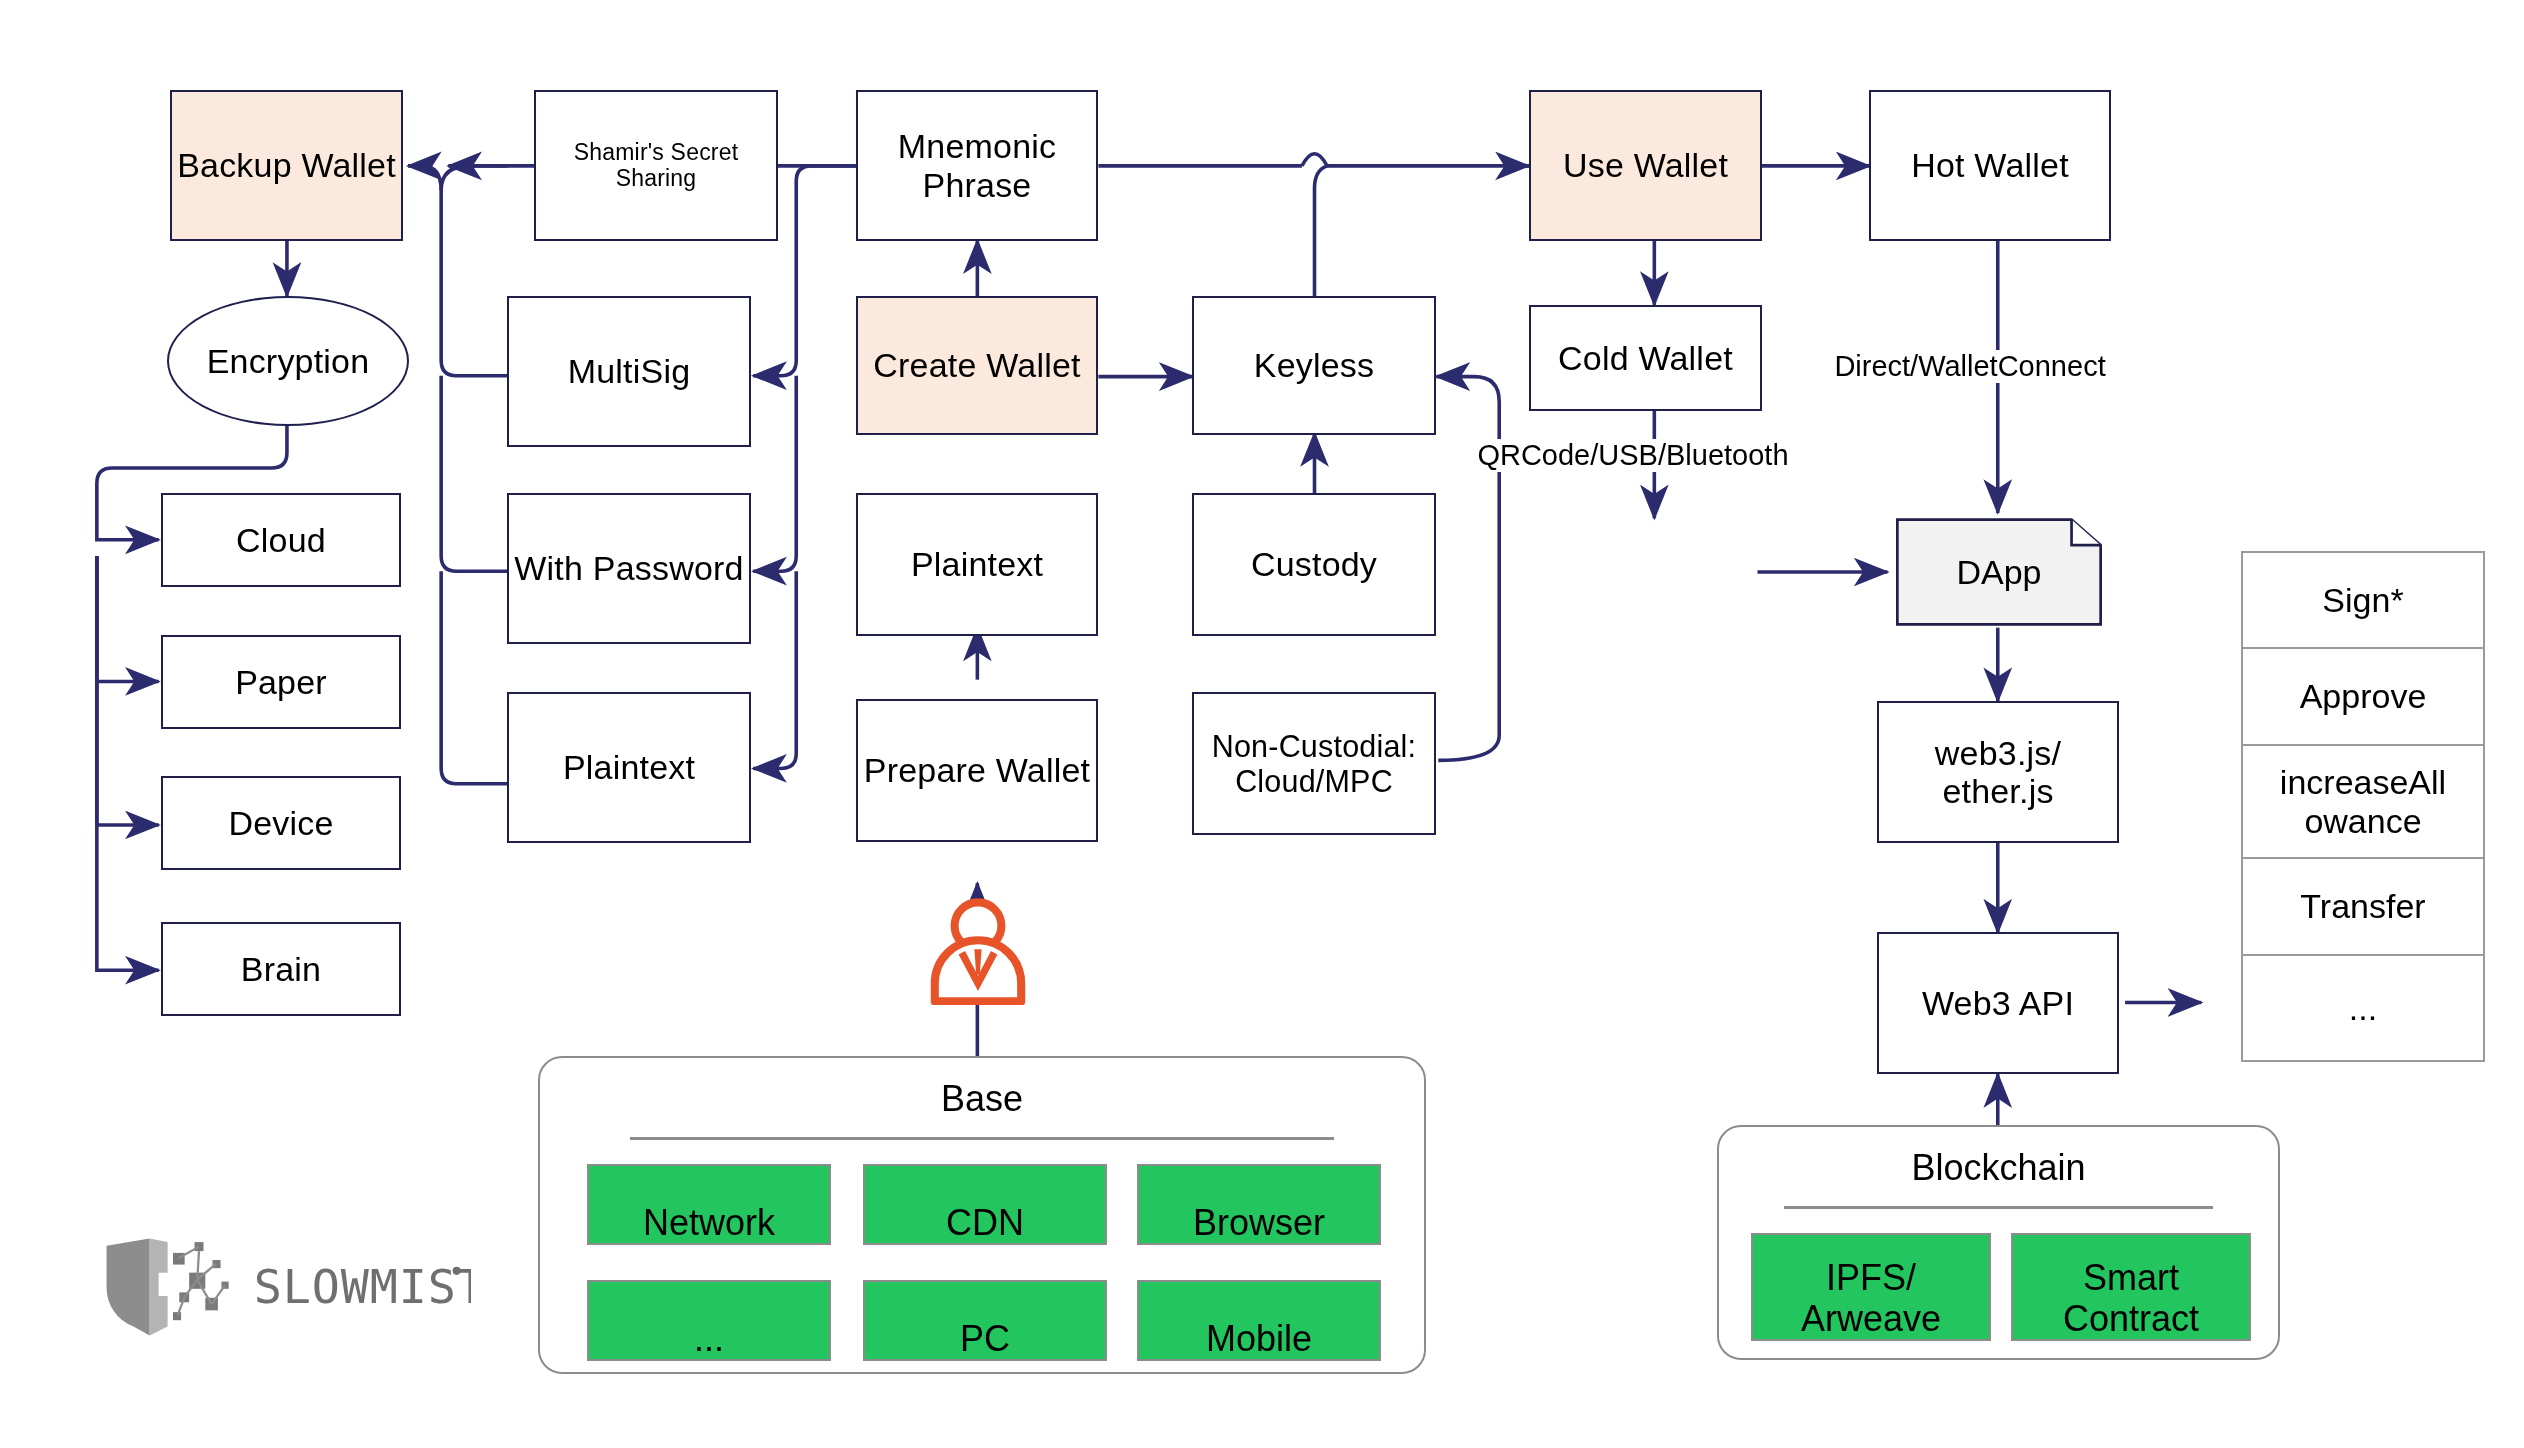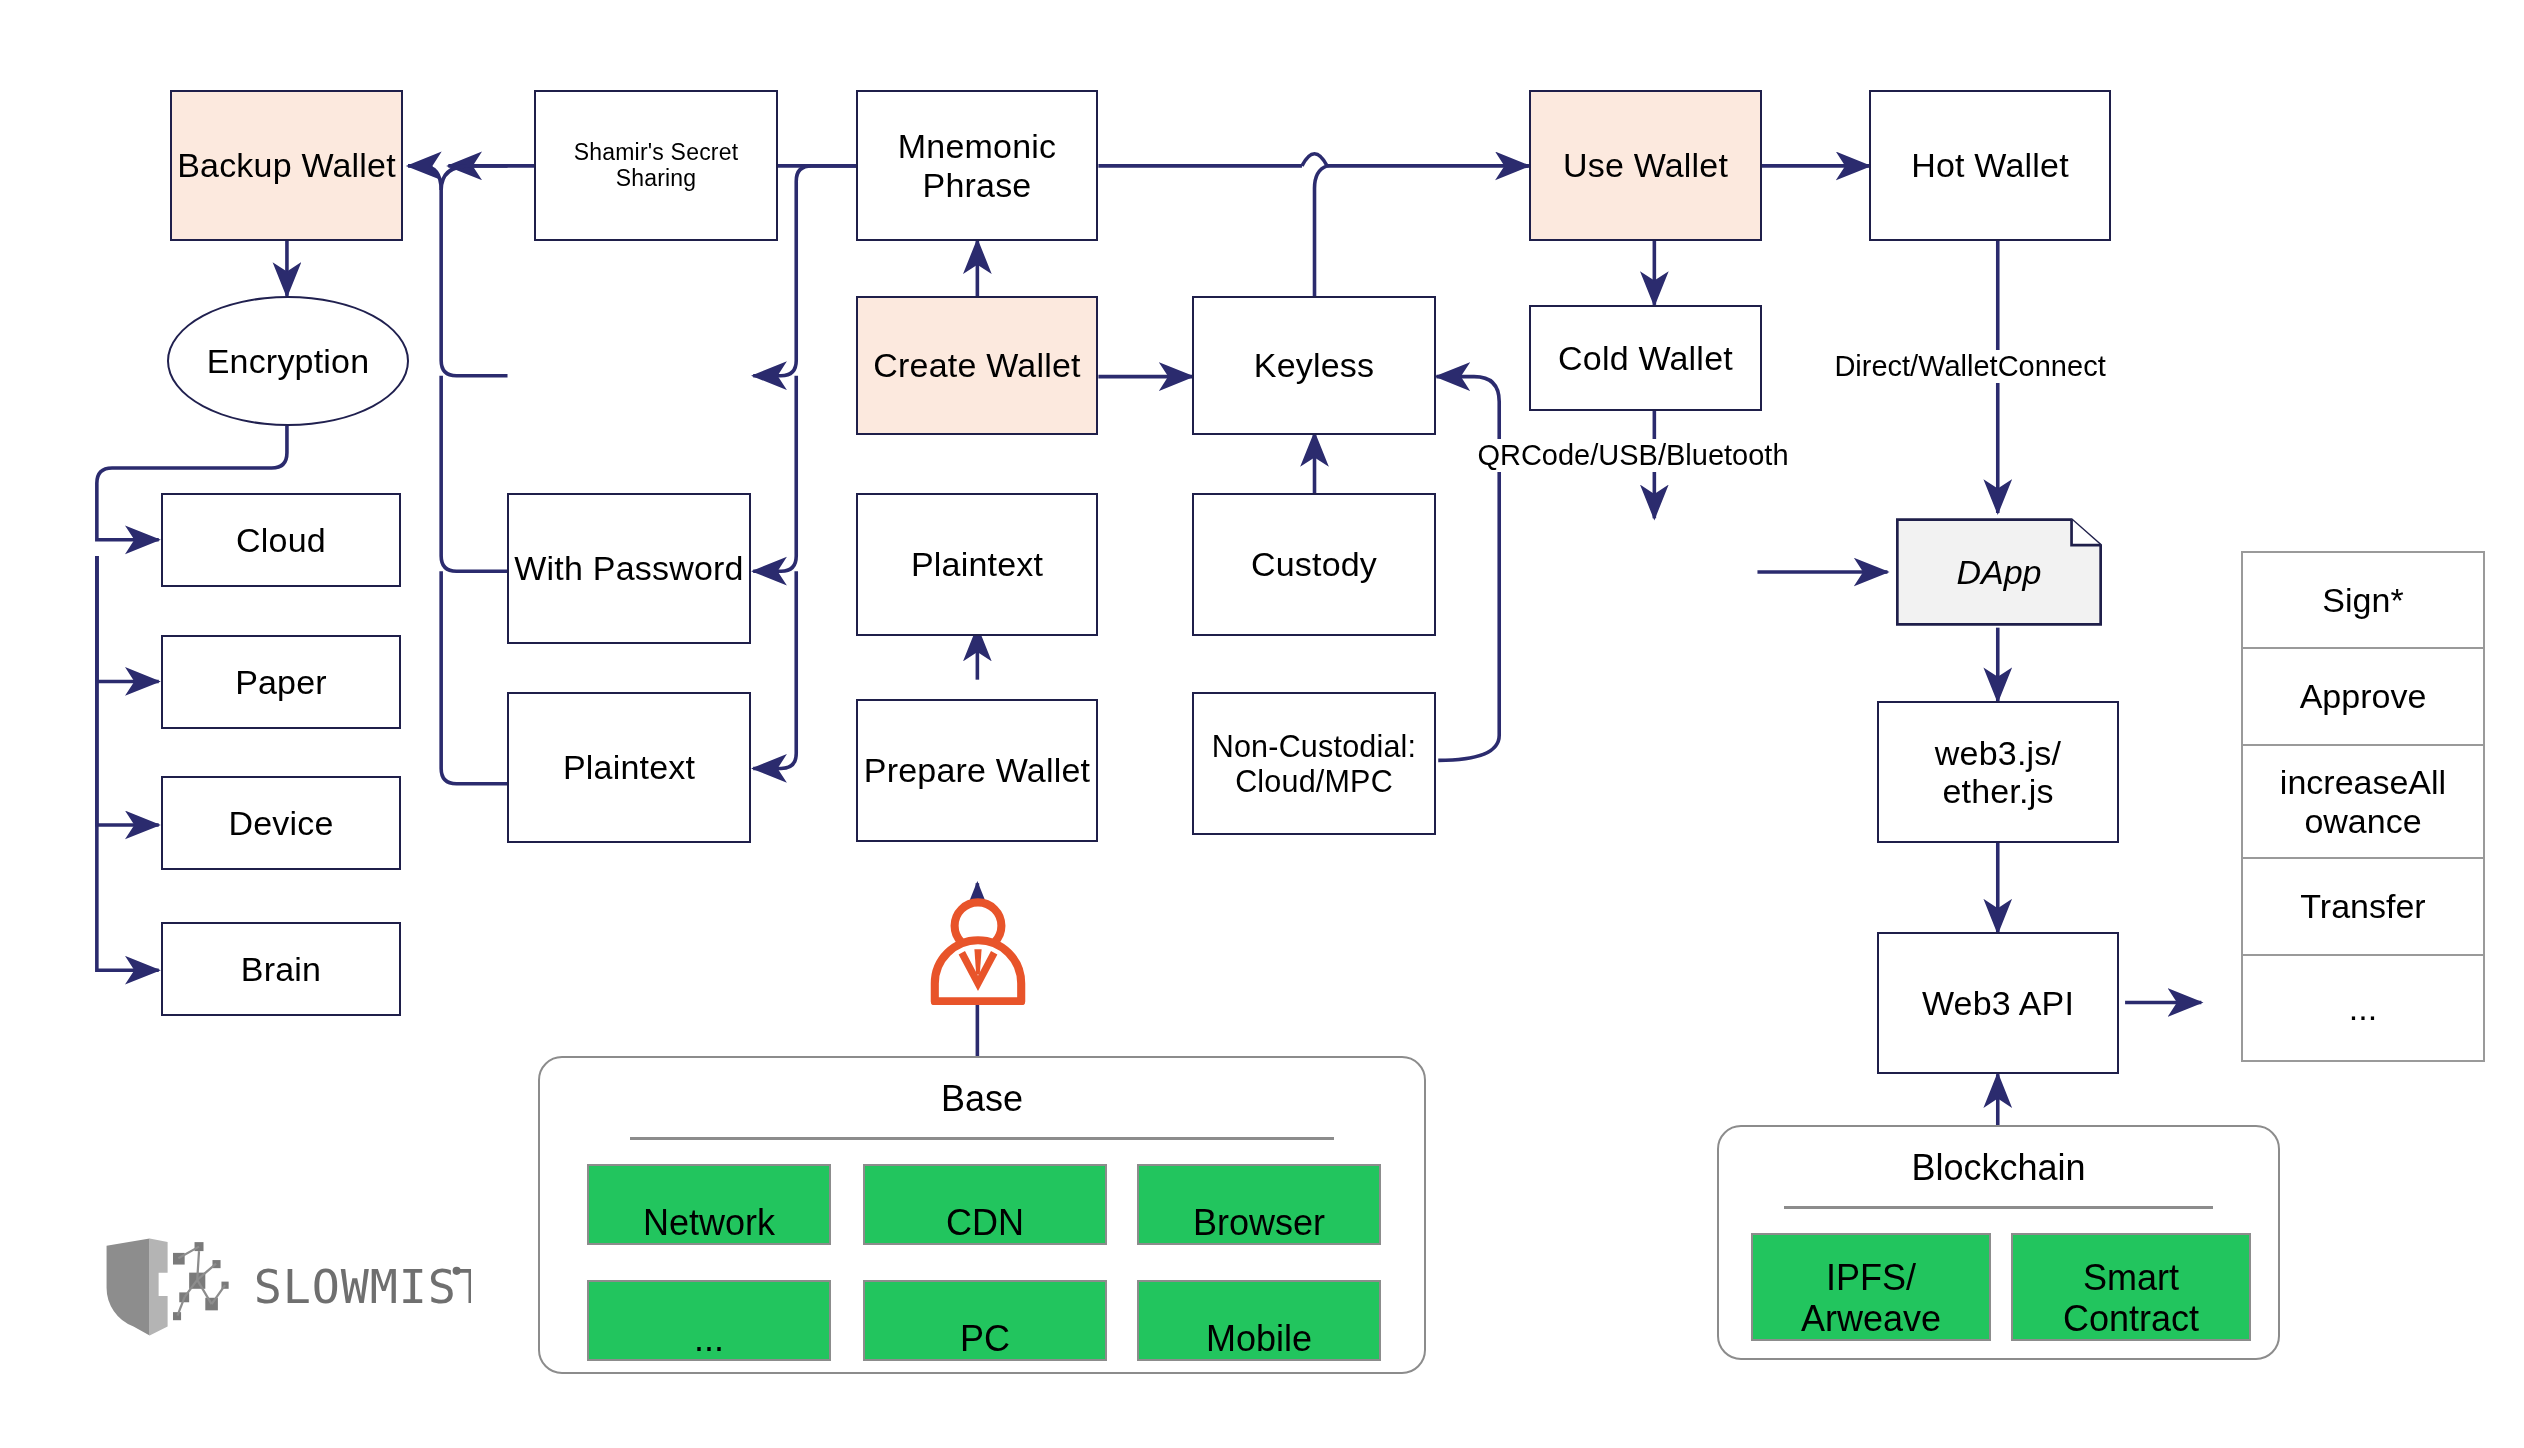--- a/index.html
+++ b/index.html
@@ -19,21 +19,21 @@
   .container .ctitle{position:absolute;left:0;right:0;top:20px;text-align:center;
              font-size:36px;}
   .container .crule{position:absolute;height:2.7px;background:#8c8c8c;}
   .subnode{position:absolute;box-sizing:border-box;border:2.7px solid #8c8c8c;
            background:#22c55e;display:flex;align-items:flex-end;justify-content:center;
            text-align:center;font-size:36px;line-height:1.12;}
   .listcell{position:absolute;box-sizing:border-box;border:2.7px solid #9a9a9a;
             background:#fff;display:flex;align-items:center;justify-content:center;
             text-align:center;font-size:34px;line-height:1.12;margin-left:40px;}
   #logo{position:absolute;left:94px;top:1233px;width:377px;height:108px;}
-  #dapp-wrap{position:absolute;left:1896px;top:518px;width:206px;height:108px;font-style:italic;}
+  #dapp-wrap{position:absolute;left:1896px;top:518px;width:206px;height:108px;}
   .dapp-label{position:absolute;left:0;top:0;width:206px;height:108px;
         display:flex;align-items:center;justify-content:center;font-size:34px;}
 </style>
 </head>
 <body>
 
 <div id="stage">
 
   <svg class="edges" viewBox="0 0 2816 1616">
     <defs>
@@ -115,20 +115,23 @@
   </div>
   <div class="node" style="left:161px;top:776px;width:240px;height:94px">
     <span>Device</span>
   </div>
   <div class="node" style="left:161px;top:922px;width:240px;height:94px">
     <span>Brain</span>
   </div>
 
   <div class="node" style="left:534px;top:90px;width:244px;height:151px;font-size:23px">
     <span>Shamir's Secret Sharing</span>
+  </div>
+  <div class="node" style="left:507px;top:296px;width:244px;height:151px">
+    <span>MultiSig</span>
   </div>
   <div class="node" style="left:507px;top:493px;width:244px;height:151px">
     <span>With Password</span>
   </div>
   <div class="node" style="left:507px;top:692px;width:244px;height:151px">
     <span>Plaintext</span>
   </div>
 
   <div class="node" style="left:856px;top:90px;width:242px;height:151px">
     <span>Mnemonic Phrase</span>

